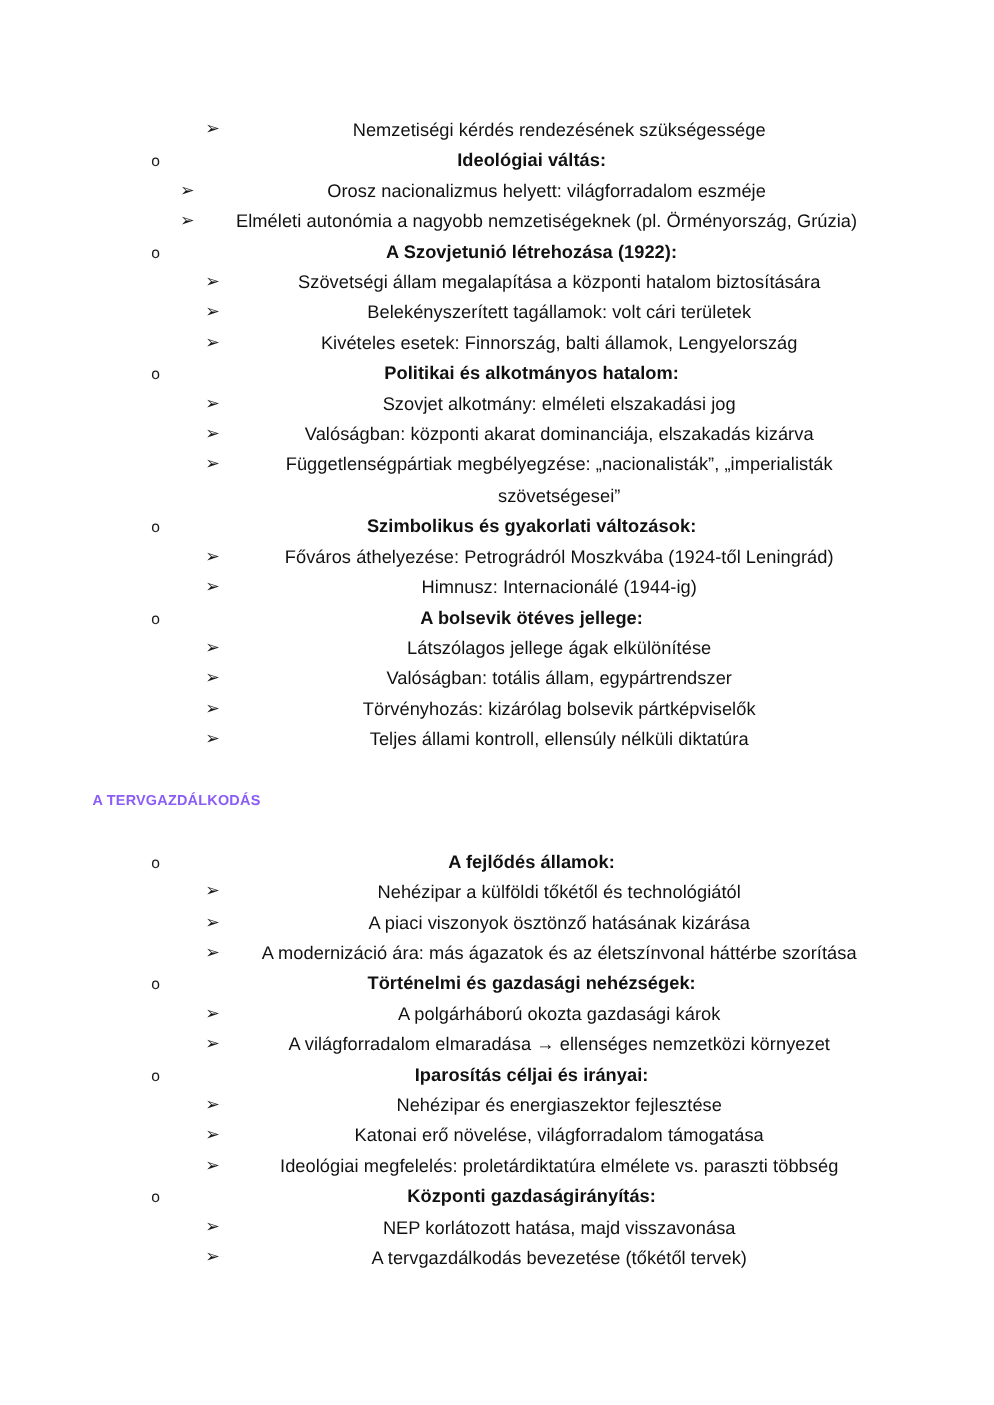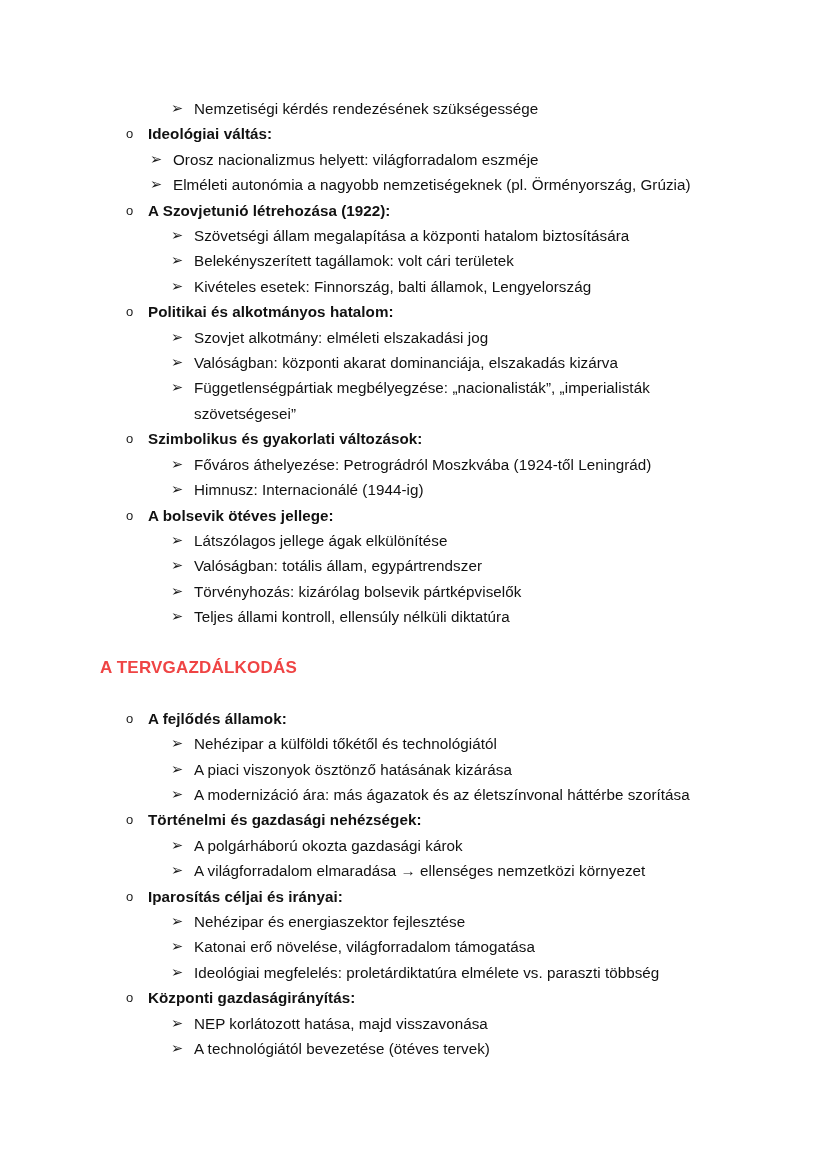--- a/index.html
+++ b/index.html
@@ -42,20 +42,21 @@
   .bullet {
     position: absolute;
     top: 0;
     font-size: 15.2px;
     line-height: 25.4px;
     color: #1a1a1a;
     text-align: left;
   }
   .txt {
     display: block;
+    text-align: center;
   }
 
   
   .lvl1 {
     padding-left: 148px;
     padding-right: 90px;
     font-weight: bold;
   }
   .lvl1 > .bullet {
     left: 126px;
@@ -80,27 +81,27 @@
     padding-right: 90px;
     font-weight: normal;
   }
   .lvl2b > .bullet {
     left: 171px;
     font-size: 14.5px;
   }
 
   
   .heading {
-    padding-left: 100px;
-    padding-right: 90px;
-    font-size: 17px;
+    padding-left: 77px;
+    padding-right: 90px;
+    font-size: 12px;
     line-height: 25.4px;
     font-weight: bold;
     letter-spacing: 0.2px;
-    color: #ef4444;
+    color: #8b5cf6;
   }
 
   .spacer {
     height: 25.4px;
   }
   .top-pad {
     height: 96px;
   }
 </style>
 </head>
@@ -240,17 +241,17 @@
         <div class="row lvl1">
           <span class="bullet">o</span>
           <span class="txt">Központi gazdaságirányítás:</span>
         </div>
         <div class="row lvl2b">
           <span class="bullet">➢</span>
           <span class="txt">NEP korlátozott hatása, majd visszavonása</span>
         </div>
         <div class="row lvl2b">
           <span class="bullet">➢</span>
-          <span class="txt">A technológiától bevezetése (ötéves tervek)</span>
+          <span class="txt">A tervgazdálkodás bevezetése (tőkétől tervek)</span>
         </div>
       </div>
   </div>
 </div>
 
 </body></html>

